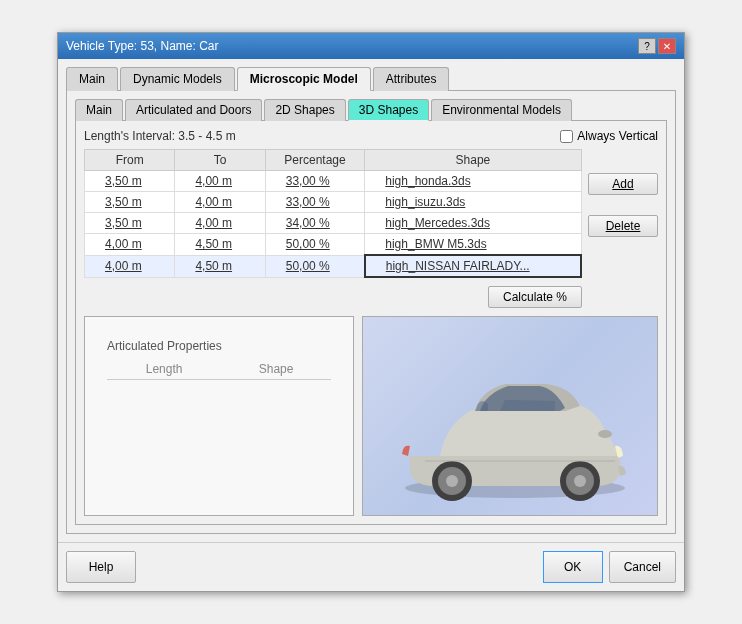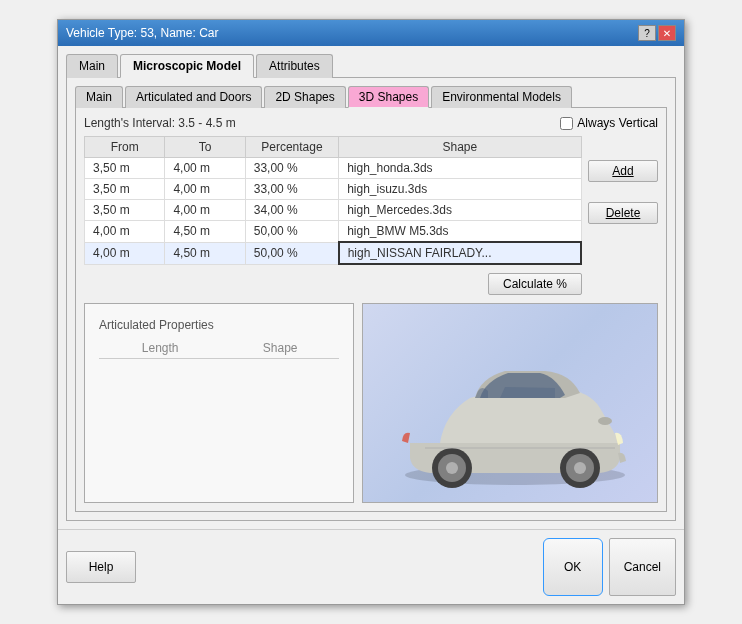--- a/index.html
+++ b/index.html
@@ -89,21 +89,21 @@
     .inner-tab {
       padding: 3px 10px;
       background: #d8d8d8;
       border: 1px solid #aaa;
       border-bottom: none;
       cursor: pointer;
       font-size: 12px;
       border-radius: 3px 3px 0 0;
     }
     .inner-tab.active {
-      background: #f9a8d4;
+      background: #5eead4;
       border-bottom: 1px solid #f0f0f0;
     }
     .inner-tab-content {
       border: 1px solid #aaa;
       background: #f0f0f0;
       padding: 8px;
       margin-top: -1px;
     }
     
     .interval-row {
@@ -132,23 +132,24 @@
     .data-table th {
       background: #e8e8e8;
       border: 1px solid #ccc;
       padding: 3px 0;
       text-align: center;
       font-weight: normal;
       color: #333;
     }
     .data-table td {
       border: 1px solid #ddd;
-      padding: 3px 8px;
+      padding: 3px 20px;
       background: white;
       color: #333;
+      text-decoration: underline;
     }
     .data-table tr:last-child td {
       background: #e8f0ff;
     }
     .data-table td.shape-selected {
       border: 2px solid #333;
       background: white;
     }
     
     .table-section {
@@ -188,21 +189,21 @@
     
     .bottom-section {
       display: flex;
       gap: 8px;
       margin-top: 8px;
     }
     .articulated-props {
       width: 270px;
       border: 1px solid #aaa;
       background: #f8f8f8;
-      padding: 14px;
+      padding: 22px;
     }
     .articulated-props-title {
       font-size: 12px;
       color: #555;
       margin-bottom: 6px;
     }
     .props-table {
       width: 100%;
       border-collapse: collapse;
     }
@@ -241,25 +242,25 @@
     .footer-right {
       display: flex;
       gap: 6px;
     }
     .btn-ok {
       padding: 4px 20px;
       background: linear-gradient(to bottom, #f8f8f8, #e0e0e0);
       border: 1px solid #3399ff;
       cursor: pointer;
       font-size: 12px;
-      border-radius: 6px;
+      border-radius: 0;
       min-width: 60px;
     }
     .btn-cancel {
-      padding: 21px 14px;
+      padding: 8px 14px;
       background: linear-gradient(to bottom, #f8f8f8, #e0e0e0);
       border: 1px solid #aaa;
       cursor: pointer;
       font-size: 12px;
       border-radius: 2px;
     }
     .btn-help {
       padding: 8px 14px;
       background: linear-gradient(to bottom, #f8f8f8, #e0e0e0);
       border: 1px solid #aaa;
@@ -282,20 +283,21 @@
     <div class="title-bar-buttons">
       <div class="title-btn">?</div>
       <div class="title-btn close-btn">✕</div>
     </div>
   </div>
 
   <div class="dialog-body">
 
     <div class="tabs-outer">
       <div class="tab">Main</div>
+      <div class="tab">Dynamic Models</div>
       <div class="tab active">Microscopic Model</div>
       <div class="tab">Attributes</div>
     </div>
 
     <div class="tab-content-outer">
 
       <div class="tabs-inner">
         <div class="inner-tab">Main</div>
         <div class="inner-tab">Articulated and Doors</div>
         <div class="inner-tab">2D Shapes</div>

